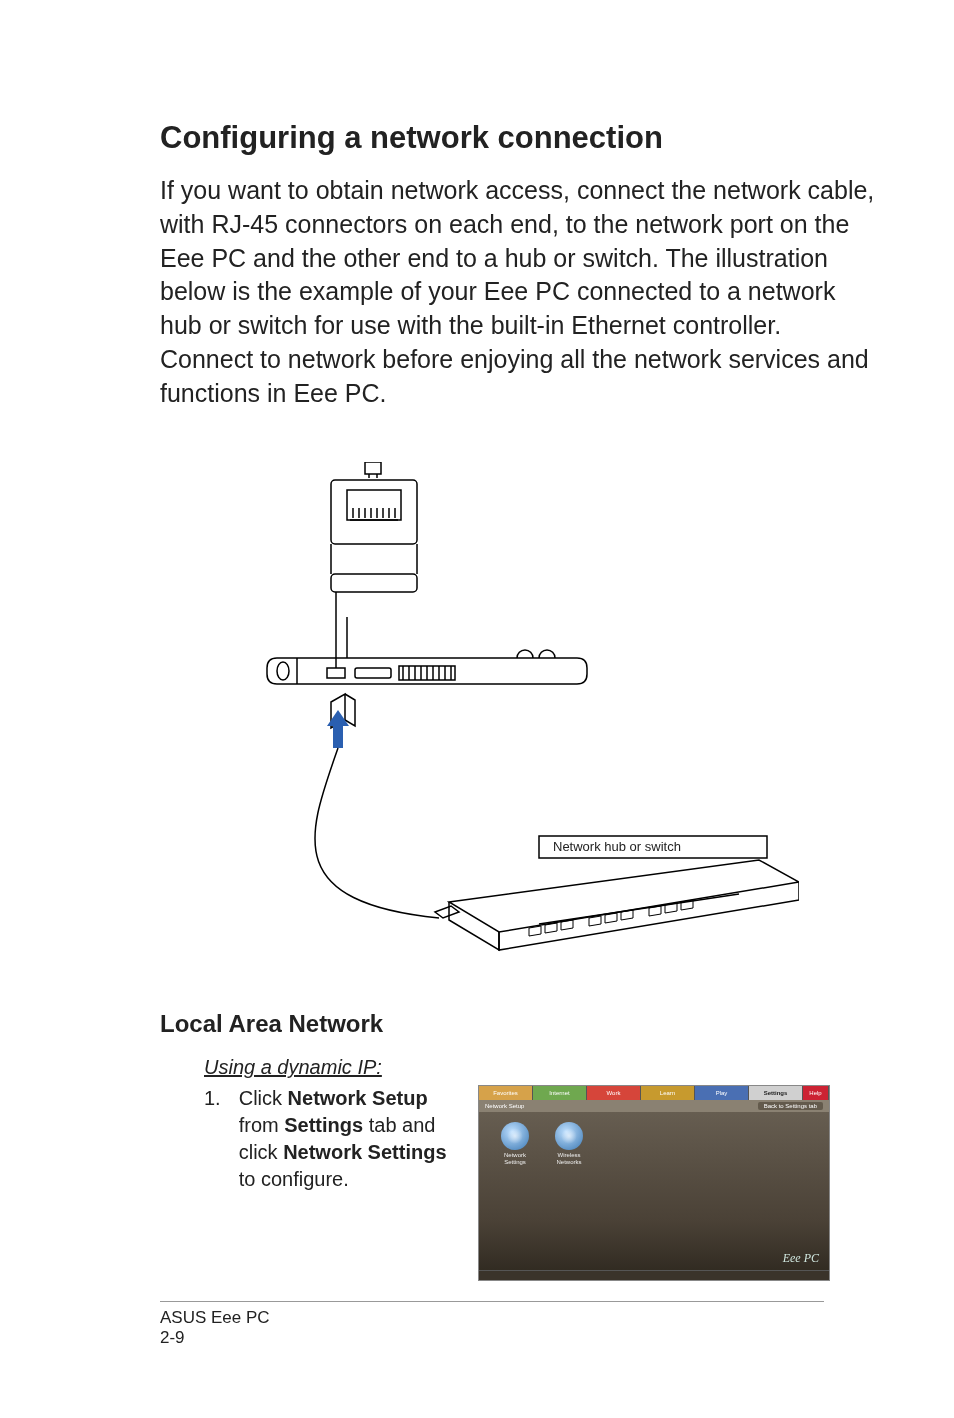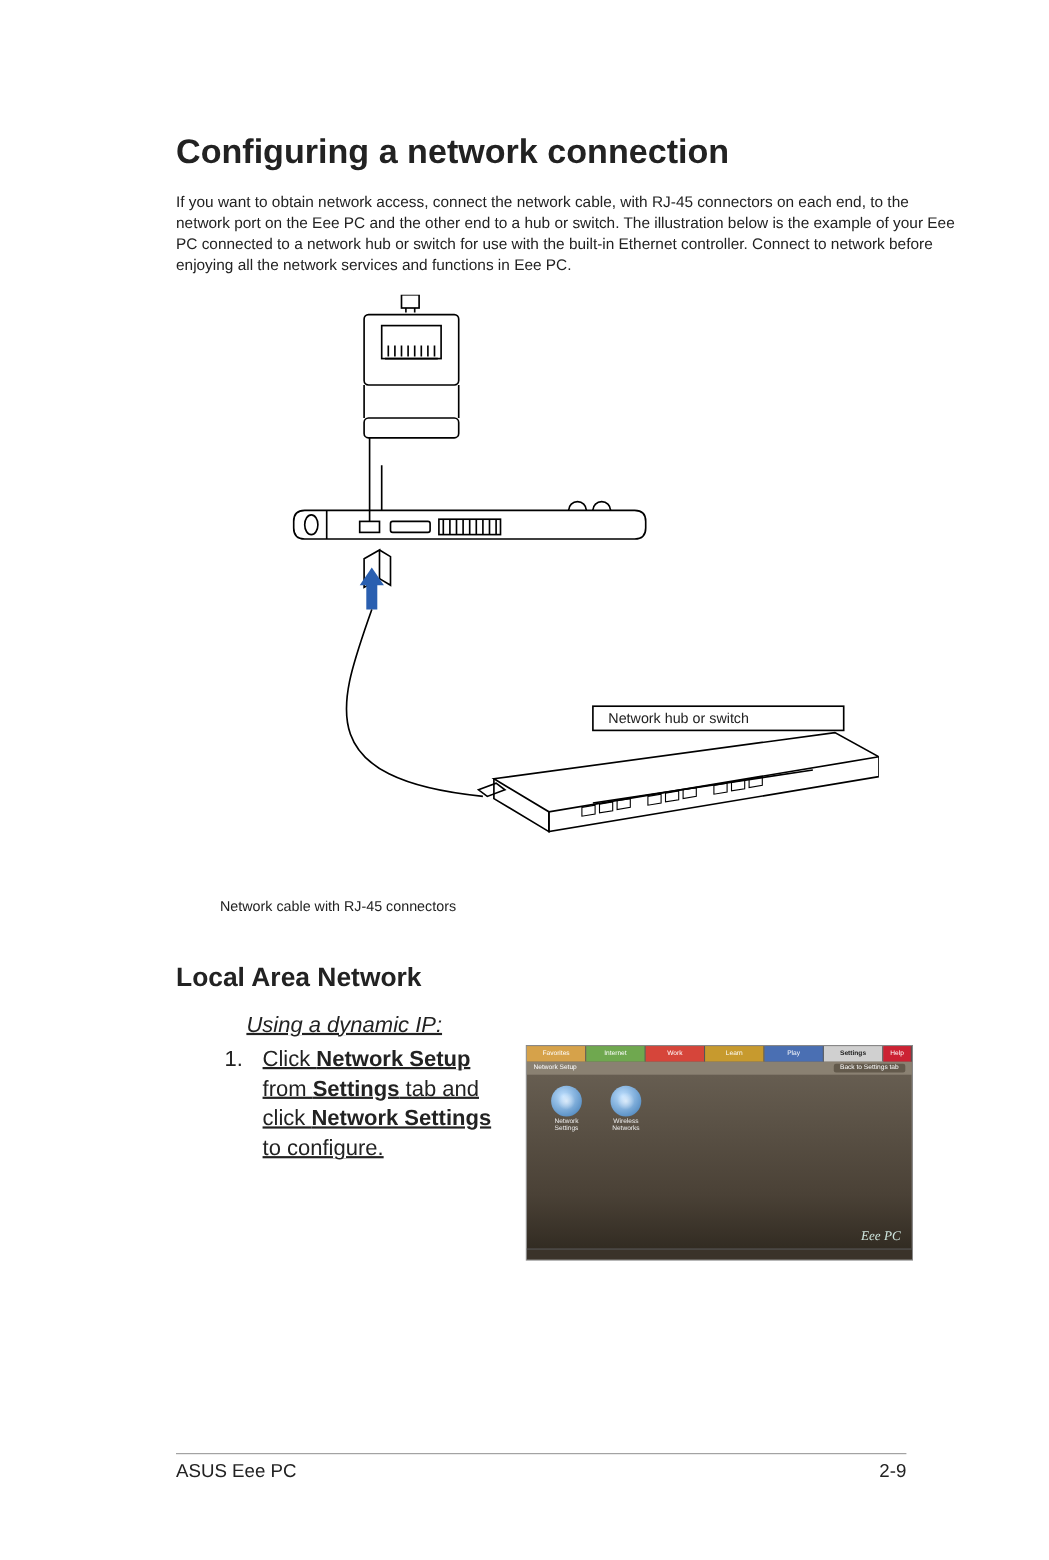--- a/index.html
+++ b/index.html
@@ -1,51 +1,51 @@
 <!DOCTYPE html>
 <html><head>
 <meta charset="utf-8">
 <style>
   * { margin: 0; padding: 0; box-sizing: border-box; }
   html, body { width: 954px; height: 1418px; background: #fff; font-family: "Segoe UI", Arial, sans-serif; color: #222; }
   .page { padding: 120px 76px 40px 160px; position: relative; height: 100%; }
   .h1 { font-size: 31px; font-weight: 700; margin-bottom: 18px; letter-spacing: 0; }
-  .body-text { font-size: 14px; line-height: 1.35; margin-bottom: 18px; }
+  .body-text { font-size: 25px; line-height: 1.35; margin-bottom: 52px; }
   .figure { width: 560px; margin: 0 auto 28px auto; }
   .figure svg { display: block; }
   .caption-inline { font-size: 13px; fill: #222; font-family: "Segoe UI", Arial, sans-serif; }
   .caption-below { font-size: 13px; margin-left: 40px; margin-bottom: 44px; }
   .h2 { font-size: 24px; font-weight: 700; margin-bottom: 18px; }
-  .h3 { font-size: 20px; font-style: italic; text-decoration: underline; margin-left: 64px; margin-bottom: 6px; }
+  .h3 { font-size: 20px; font-style: italic; text-decoration: underline; margin-left: 44px; margin-bottom: 6px; }
   .columns { display: flex; gap: 18px; align-items: flex-start; }
   .col-left { width: 300px; }
   .step { display: flex; gap: 18px; margin-left: 44px; font-size: 20px; line-height: 1.35; }
   .step-num { flex: 0 0 auto; }
-  .step-body { flex: 1 1 auto; text-decoration: underline; }
+  .step-body { flex: 1 1 auto; }
   .bold { font-weight: 700; }
   .screenshot { width: 352px; height: 196px; border: 1px solid #888; background: linear-gradient(#6d6457, #4a4136 70%, #2d271e); position: relative; font-size: 8px; color: #ddd; }
   .ss-tabs { display: flex; height: 14px; }
   .ss-tab { flex: 1; border-right: 1px solid #555; display: flex; align-items: center; justify-content: center; font-size: 6px; color: #fff; }
   .ss-tab.fav { background: #d6a24a; }
   .ss-tab.int { background: #6fa84f; }
   .ss-tab.wrk { background: #d6453a; }
   .ss-tab.lrn { background: #c79a2e; }
   .ss-tab.ply { background: #4a6fb3; }
   .ss-tab.set { background: #d0d0d0; color: #222; font-weight: 700; }
   .ss-tab.hlp { background: #c23; flex: 0 0 26px; }
   .ss-sub { height: 12px; background: #8a8172; display: flex; align-items: center; padding: 0 6px; font-size: 6px; color: #fff; justify-content: space-between; }
   .ss-back { background: #635a4c; padding: 1px 6px; border-radius: 2px; font-size: 6px; }
   .ss-icons { display: flex; gap: 14px; padding: 10px 16px; }
   .ss-icon { width: 40px; text-align: center; }
   .ss-icon .glyph { width: 28px; height: 28px; margin: 0 auto 2px auto; background: radial-gradient(circle at 40% 35%, #bfe0ff, #3a77b2); border-radius: 50%; position: relative; }
   .ss-icon .glyph::after { content: ""; position: absolute; inset: 6px; background: radial-gradient(circle, rgba(255,255,255,.6), transparent 70%); border-radius: 50%; }
   .ss-icon .lbl { font-size: 6px; color: #eee; line-height: 1.1; }
   .ss-logo { position: absolute; right: 10px; bottom: 14px; font-size: 12px; font-style: italic; color: #cfe6de; font-family: Georgia, serif; margin-top: 18px; }
   .ss-taskbar { position: absolute; left: 0; right: 0; bottom: 0; height: 10px; background: #3a332a; border-top: 1px solid #555; }
-  .footer { position: absolute; left: 160px; right: 130px; bottom: 70px; display: flex; justify-content: space-between; font-size: 17px; border-top: 1px solid #999; padding-top: 6px; }
+  .footer { position: absolute; left: 160px; right: 130px; bottom: 70px; display: flex; justify-content: space-between; font-size: 17px; border-top: 1px solid #999; padding-top: 6px; flex-direction: column; }
 </style>
 </head>
 <body>
 
 <div class="page">
   <div class="h1">Configuring a network connection</div>
   <p class="body-text">If you want to obtain network access, connect the network cable, with RJ-45 connectors on each end, to the network port on the Eee PC and the other end to a hub or switch. The illustration below is the example of your Eee PC connected to a network hub or switch for use with the built-in Ethernet controller. Connect to network before enjoying all the network services and functions in Eee PC.</p>
 
   <div class="figure">
     <svg viewBox="0 0 560 520" width="560" height="520">
@@ -105,21 +105,20 @@
       </g>
       <text x="314" y="389" class="caption-inline">Network hub or switch</text>
 
       <g stroke="#000" stroke-width="1" fill="none">
         <path d="M290 466 l12 -2 v8 l-12 2 z M306 463 l12 -2 v8 l-12 2 z M322 460 l12 -2 v8 l-12 2 z"></path>
         <path d="M350 456 l12 -2 v8 l-12 2 z M366 453 l12 -2 v8 l-12 2 z M382 450 l12 -2 v8 l-12 2 z"></path>
         <path d="M410 446 l12 -2 v8 l-12 2 z M426 443 l12 -2 v8 l-12 2 z M442 440 l12 -2 v8 l-12 2 z"></path>
       </g>
     </svg>
   </div>
-  <div class="caption-below">Network cable with RJ-45 connectors</div>
 
   <div class="h2">Local Area Network</div>
   <div class="h3">Using a dynamic IP:</div>
 
   <div class="columns">
     <div class="col-left">
       <div class="step">
         <div class="step-num">1.</div>
         <div class="step-body">
           <span>Click </span><span class="bold">Network Setup</span><span> from </span><span class="bold">Settings</span><span> tab and click </span><span class="bold">Network Settings</span><span> to configure.</span>

